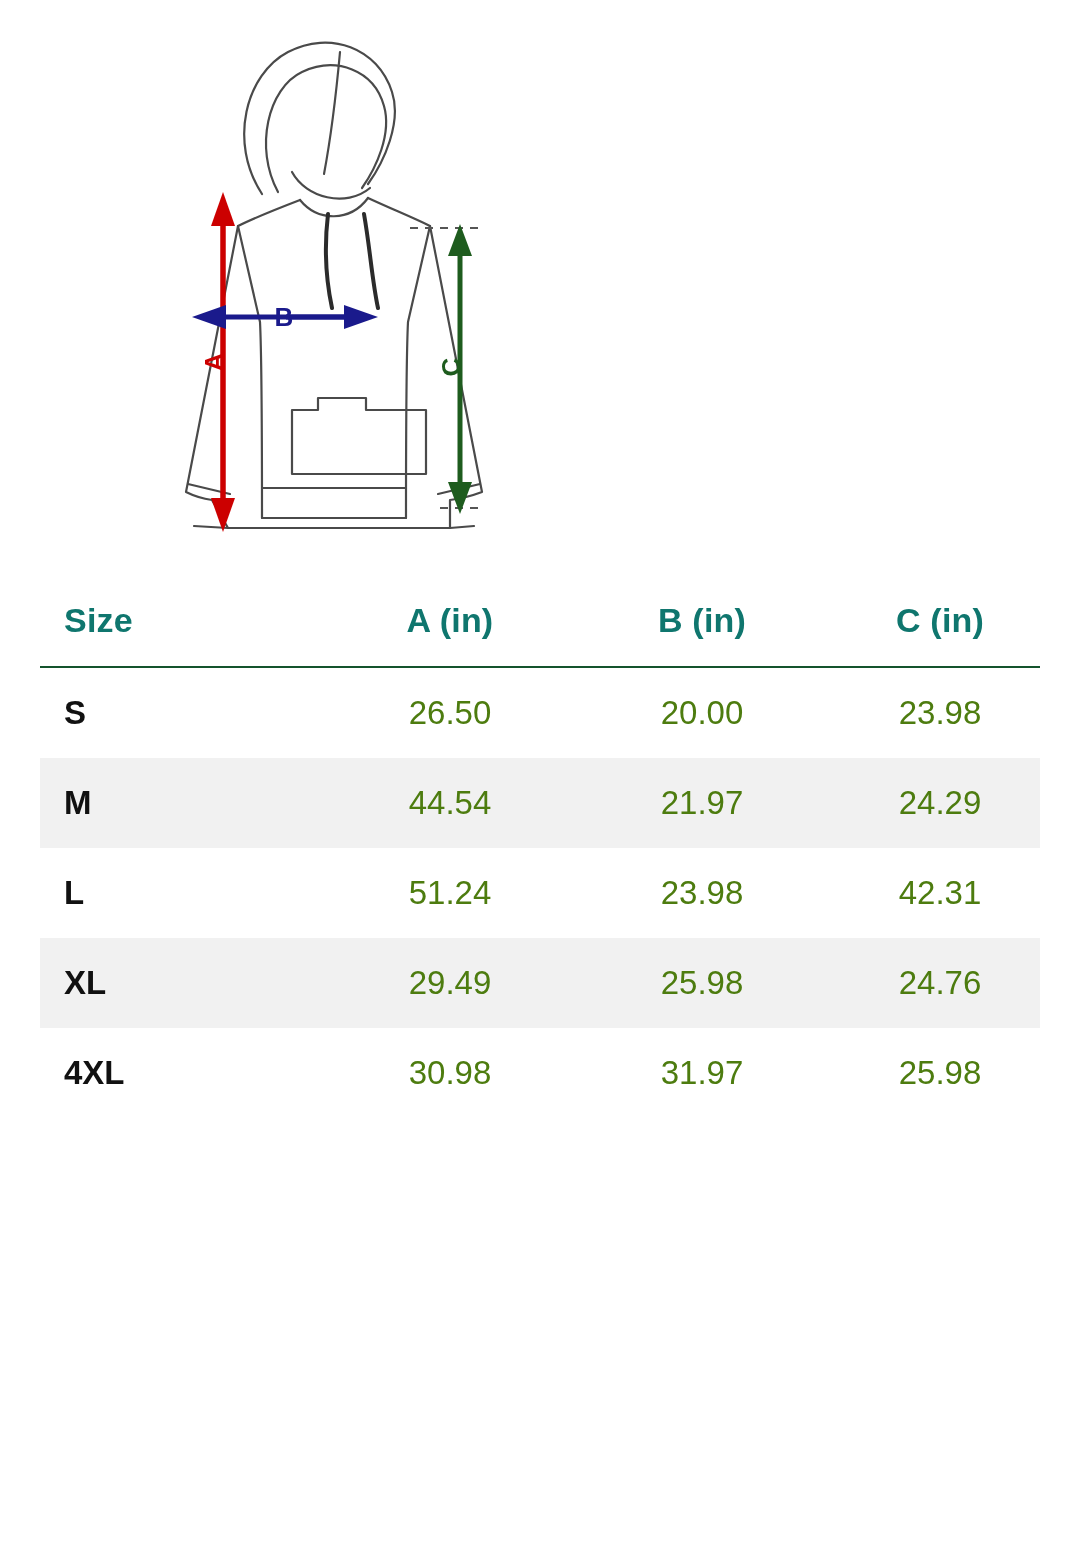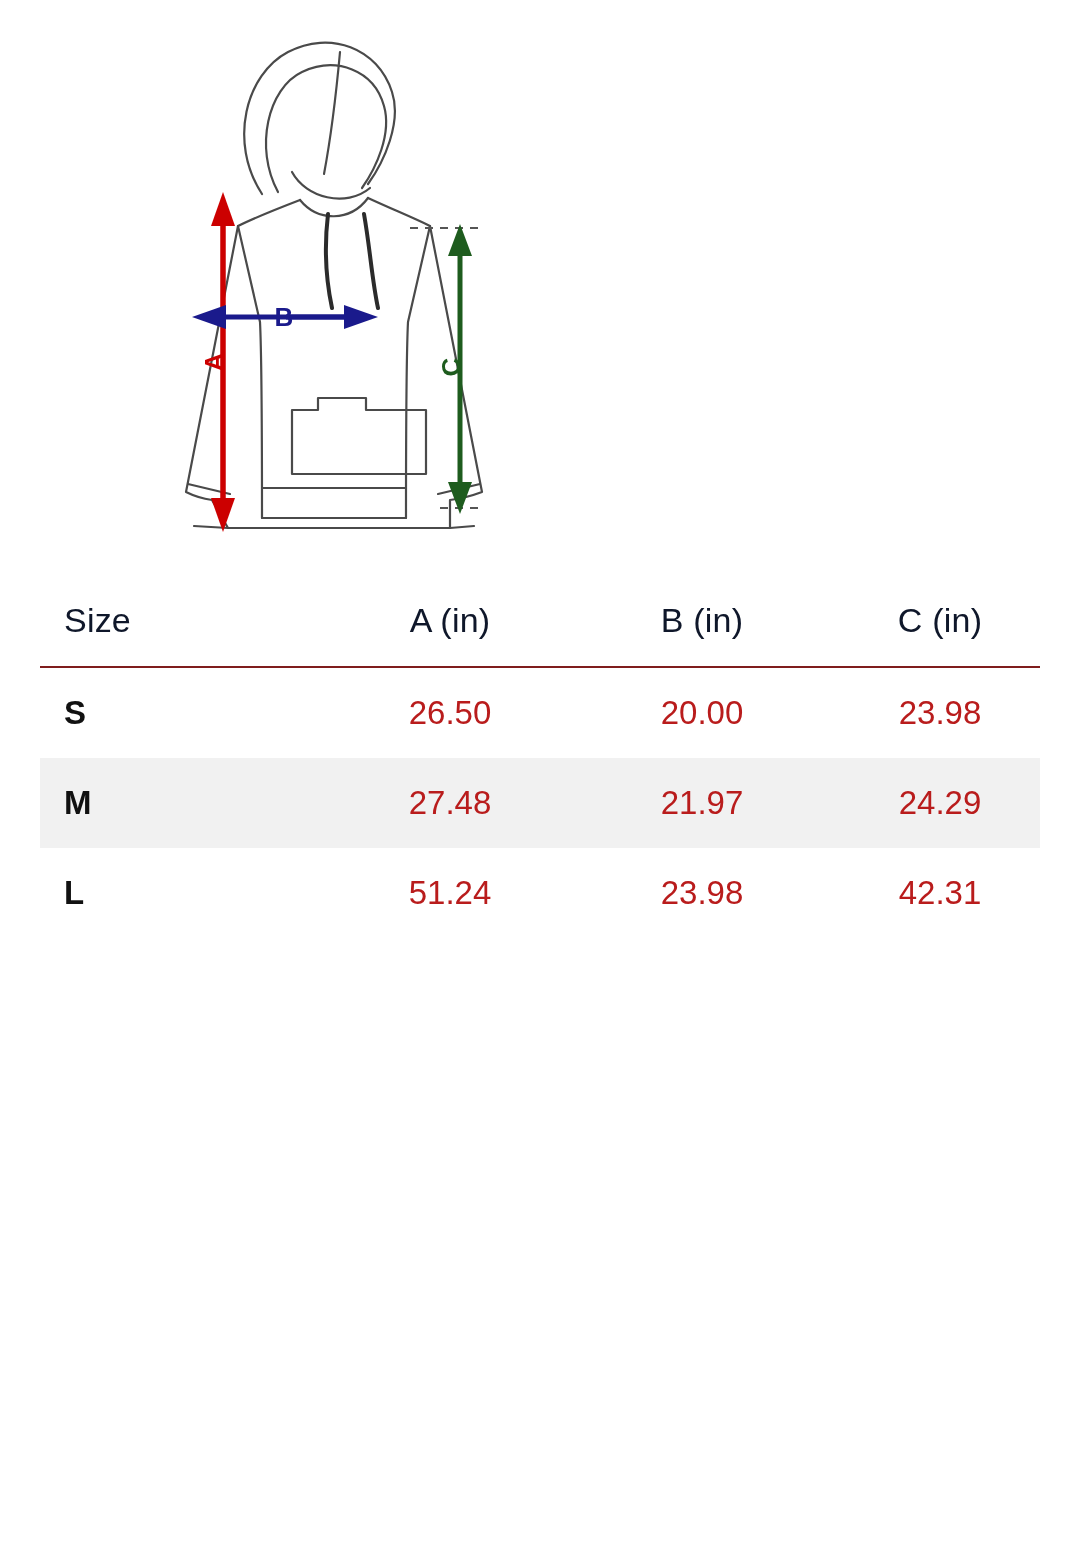--- a/index.html
+++ b/index.html
@@ -47,35 +47,35 @@
     width: 1000px;
     table-layout: fixed;
   }
   table.size-table col.c-size  { width: 268px; }
   table.size-table col.c-a     { width: 256px; }
   table.size-table col.c-b     { width: 248px; }
   table.size-table col.c-c     { width: 228px; }
 
   table.size-table th {
     font-size: 34px;
-    font-weight: normal;
-    color: #0f172a;
+    font-weight: bold;
+    color: #0f766e;
     text-align: left;
     padding: 16px 0 26px 24px;
-    border-bottom: 2px solid #7f1d1d;
+    border-bottom: 2px solid #14532d;
     letter-spacing: 0.2px;
   }
   table.size-table th.num,
   table.size-table td.num {
     text-align: center;
     padding-left: 28px;
   }
   table.size-table td {
     font-size: 33px;
-    color: #b91c1c;
+    color: #4d7c0f;
     padding: 26px 0 26px 24px;
     border: none;
   }
   table.size-table td.size-label {
     font-weight: bold;
     color: #111111;
   }
   table.size-table tbody tr.alt {
     background: #f1f1f1;
   }
@@ -203,27 +203,39 @@
       </thead>
       <tbody>
         <tr>
           <td class="size-label">S</td>
           <td class="num">26.50</td>
           <td class="num">20.00</td>
           <td class="num">23.98</td>
         </tr>
         <tr class="alt">
           <td class="size-label">M</td>
-          <td class="num">27.48</td>
+          <td class="num">44.54</td>
           <td class="num">21.97</td>
           <td class="num">24.29</td>
         </tr>
         <tr>
           <td class="size-label">L</td>
           <td class="num">51.24</td>
           <td class="num">23.98</td>
           <td class="num">42.31</td>
         </tr>
+        <tr class="alt">
+          <td class="size-label">XL</td>
+          <td class="num">29.49</td>
+          <td class="num">25.98</td>
+          <td class="num">24.76</td>
+        </tr>
+        <tr>
+          <td class="size-label">4XL</td>
+          <td class="num">30.98</td>
+          <td class="num">31.97</td>
+          <td class="num">25.98</td>
+        </tr>
       </tbody>
     </table>
   </div>
 
 </div>
 
 </body></html>

